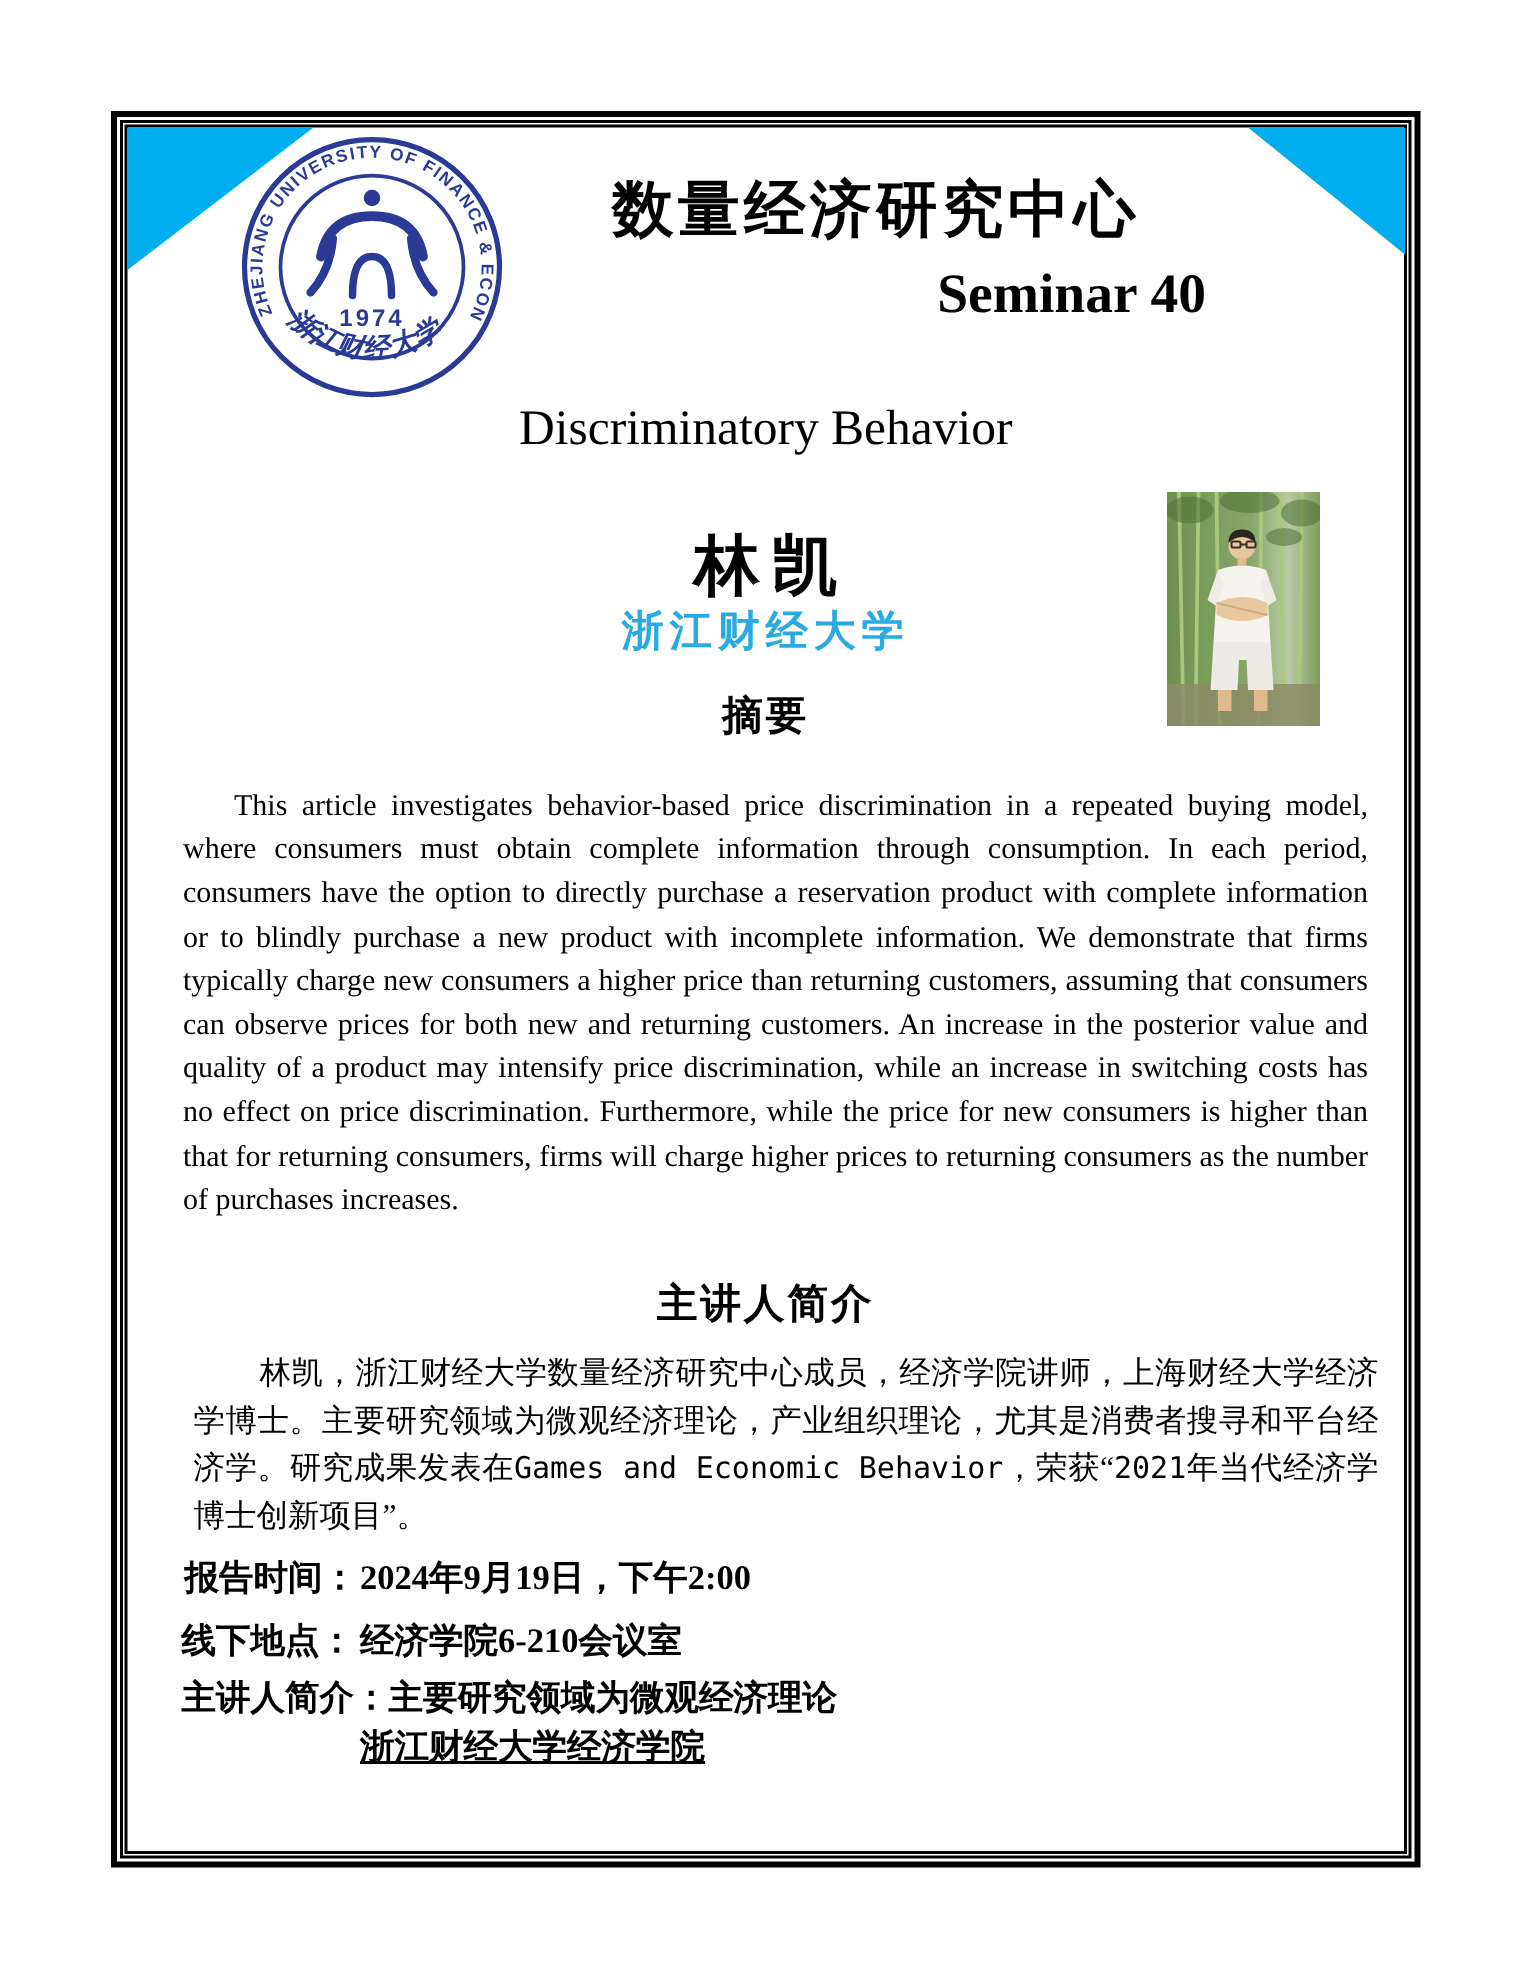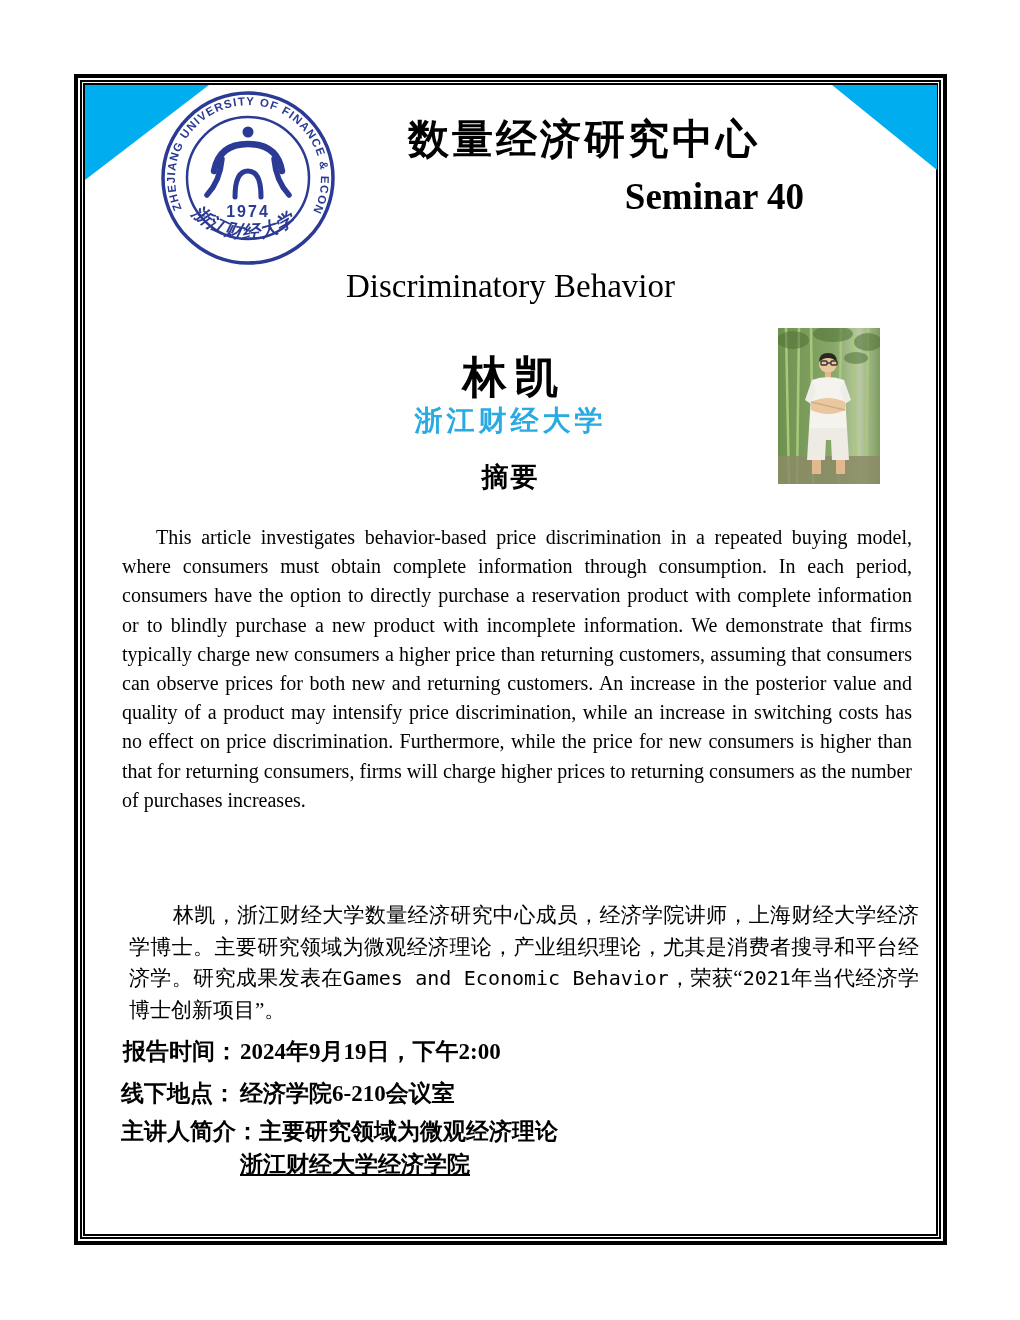--- a/index.html
+++ b/index.html
@@ -147,20 +147,21 @@
       <path d="M 33,74 L 67,82" stroke="#d3ab80" stroke-width="1.5" fill="none"></path>
       <path d="M 31,100 L 29,132 L 47,132 L 48,112 L 53,112 L 54,132 L 71,132 L 69,100 Z" fill="#edebe3"></path>
       <rect x="34" y="132" width="9" height="14" fill="#e0b98f"></rect>
       <rect x="58" y="132" width="9" height="14" fill="#e0b98f"></rect>
     </g>
   </svg>
 
   <div class="section-heading abstract-heading">摘要</div>
   <p class="abstract-text">This article investigates behavior-based price discrimination in a repeated buying model, where consumers must obtain complete information through consumption. In each period, consumers have the option to directly purchase a reservation product with complete information or to blindly purchase a new product with incomplete information. We demonstrate that firms typically charge new consumers a higher price than returning customers, assuming that consumers can observe prices for both new and returning customers. An increase in the posterior value and quality of a product may intensify price discrimination, while an increase in switching costs has no effect on price discrimination. Furthermore, while the price for new consumers is higher than that for returning consumers, firms will charge higher prices to returning consumers as the number of purchases increases.</p>
 
+  <div class="section-heading bio-heading">主讲人简介</div>
   <p class="bio-text"><span>林凯，浙江财经大学数量经济研究中心成员，经济学院讲师，上海财经大学经济学博士。主要研究领域为微观经济理论，产业组织理论，尤其是消费者搜寻和平台经济学。研究成果发表在</span><span class="mono">Games and Economic Behavior</span><span>，荣获“</span><span class="mono">2021</span><span>年当代经济学博士创新项目”。</span></p>
 
   <div class="details">
     <div class="detail-row row-0">
       <span class="detail-label">报告时间：</span><span>2024年9月19日，下午2:00</span>
     </div>
     <div class="detail-row row-1">
       <span class="detail-label">线下地点：</span><span>经济学院6-210会议室</span>
     </div>
     <div class="detail-row row-2">

